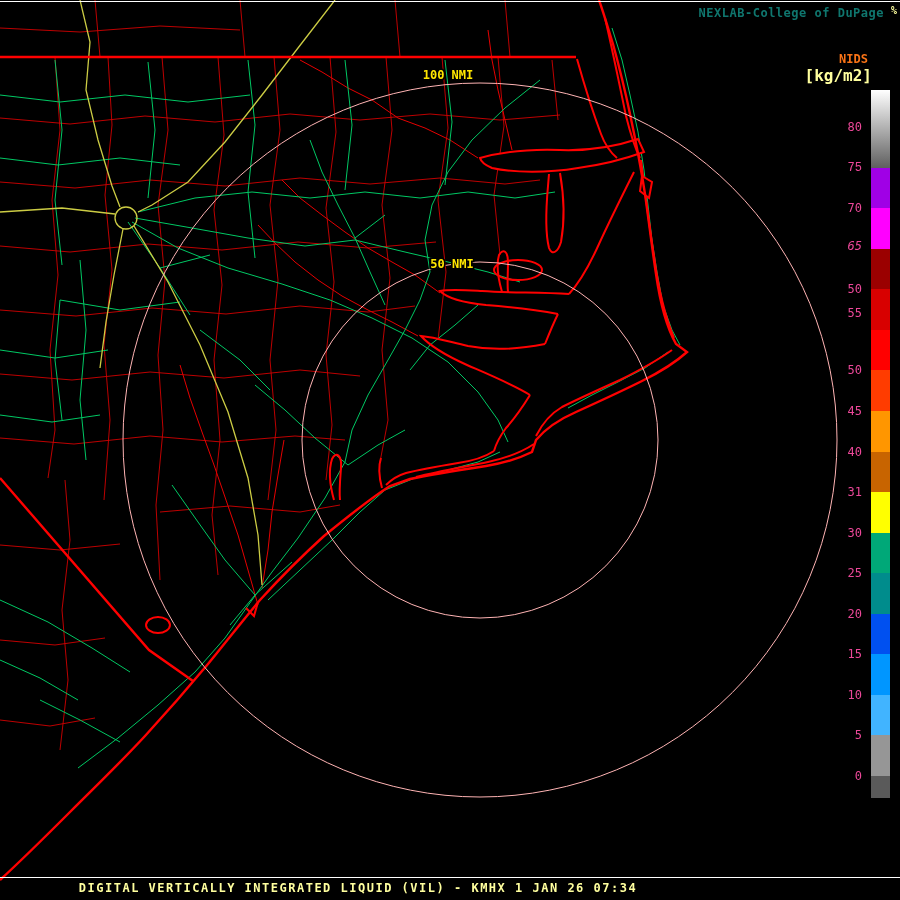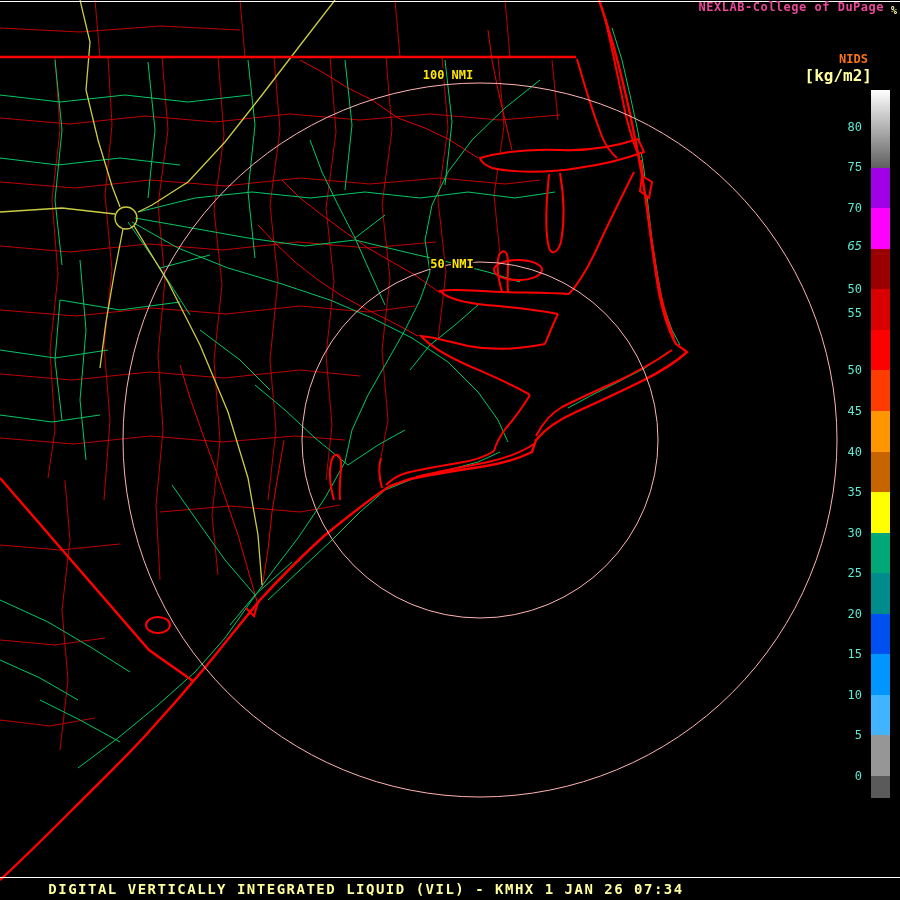--- a/index.html
+++ b/index.html
@@ -1,30 +1,30 @@
 <!DOCTYPE html>
 <html><head>
 <meta charset="utf-8">
 <style>
   html,body{margin:0;padding:0;background:#000;}
   #screen{position:relative;width:900px;height:900px;background:#000;overflow:hidden;
           font-family:"DejaVu Sans Mono", monospace;}
   .hline{position:absolute;left:0;width:900px;height:1px;background:#ffffff;}
   #top-line{top:1px;}
   #bottom-line{top:877px;}
-  #brand{position:absolute;top:0;right:16px;color:#ec4899;font-size:12px;font-weight:bold;letter-spacing:0.5px;}
+  #brand{position:absolute;top:6px;right:16px;color:#0f766e;font-size:12px;font-weight:bold;letter-spacing:0.5px;}
   #brand-mark{position:absolute;top:5px;right:3px;color:#ffff9e;font-size:10px;font-weight:bold;}
   #nids-label{position:absolute;top:52px;right:32px;color:#f97316;font-size:12px;font-weight:bold;}
   #units-label{position:absolute;top:66px;right:28px;color:#ffff9e;font-size:16px;font-weight:bold;}
   #cb-bands{position:absolute;left:871px;top:90px;width:19px;height:708px;}
   .cb-seg{position:absolute;left:0;width:100%;}
   #cb-ticks{position:absolute;left:828px;top:90px;width:38px;height:708px;}
-  .cb-tick{position:absolute;right:4px;width:34px;text-align:right;color:#5eead4;font-size:12px;line-height:16px;}
+  .cb-tick{position:absolute;right:4px;width:34px;text-align:right;color:#ec4899;font-size:12px;line-height:16px;}
   #caption{position:absolute;top:881px;left:0;width:716px;text-align:center;color:#ffff9e;
-           font-size:14px;font-weight:bold;letter-spacing:1.5px;white-space:nowrap;padding-left:8px;}
+           font-size:12px;font-weight:bold;letter-spacing:1.5px;white-space:nowrap;}
   #map-svg{position:absolute;left:0;top:0;}
   .ring-label{font-family:"DejaVu Sans Mono",monospace;font-size:12px;font-weight:bold;
               fill:#ffe600;stroke:#000000;stroke-width:3.5px;paint-order:stroke;text-anchor:middle;}
 </style>
 </head>
 <body>
 
 <div id="screen">
 
   <svg id="map-svg" width="900" height="900" viewBox="0 0 900 900">
@@ -189,21 +189,21 @@
   <div id="cb-ticks">
       <div class="cb-tick" style="top: 29px;">80</div>
       <div class="cb-tick" style="top: 69.5625px; font-family: Liberation Mono, monospace;">75</div>
       <div class="cb-tick" style="top: 110.125px;">70</div>
       <div class="cb-tick" style="top: 148px; font-style: italic;">65</div>
       <div class="cb-tick" style="top: 191.25px;">50</div>
       <div class="cb-tick" style="top: 215px;">55</div>
       <div class="cb-tick" style="top: 272.375px;">50</div>
       <div class="cb-tick" style="top: 312.938px;">45</div>
       <div class="cb-tick" style="top: 353.5px;">40</div>
-      <div class="cb-tick" style="top: 394.062px;">35</div>
+      <div class="cb-tick" style="top: 394.062px;">31</div>
       <div class="cb-tick" style="top: 434.625px;">30</div>
       <div class="cb-tick" style="top: 475.188px;">25</div>
       <div class="cb-tick" style="top: 515.75px;">20</div>
       <div class="cb-tick" style="top: 556.312px;">15</div>
       <div class="cb-tick" style="top: 596.875px;">10</div>
       <div class="cb-tick" style="top: 637.438px;">5</div>
       <div class="cb-tick" style="top: 678px;">0</div>
     </div>
 
   <div id="caption">DIGITAL VERTICALLY INTEGRATED LIQUID (VIL) - KMHX 1 JAN 26 07:34</div>

